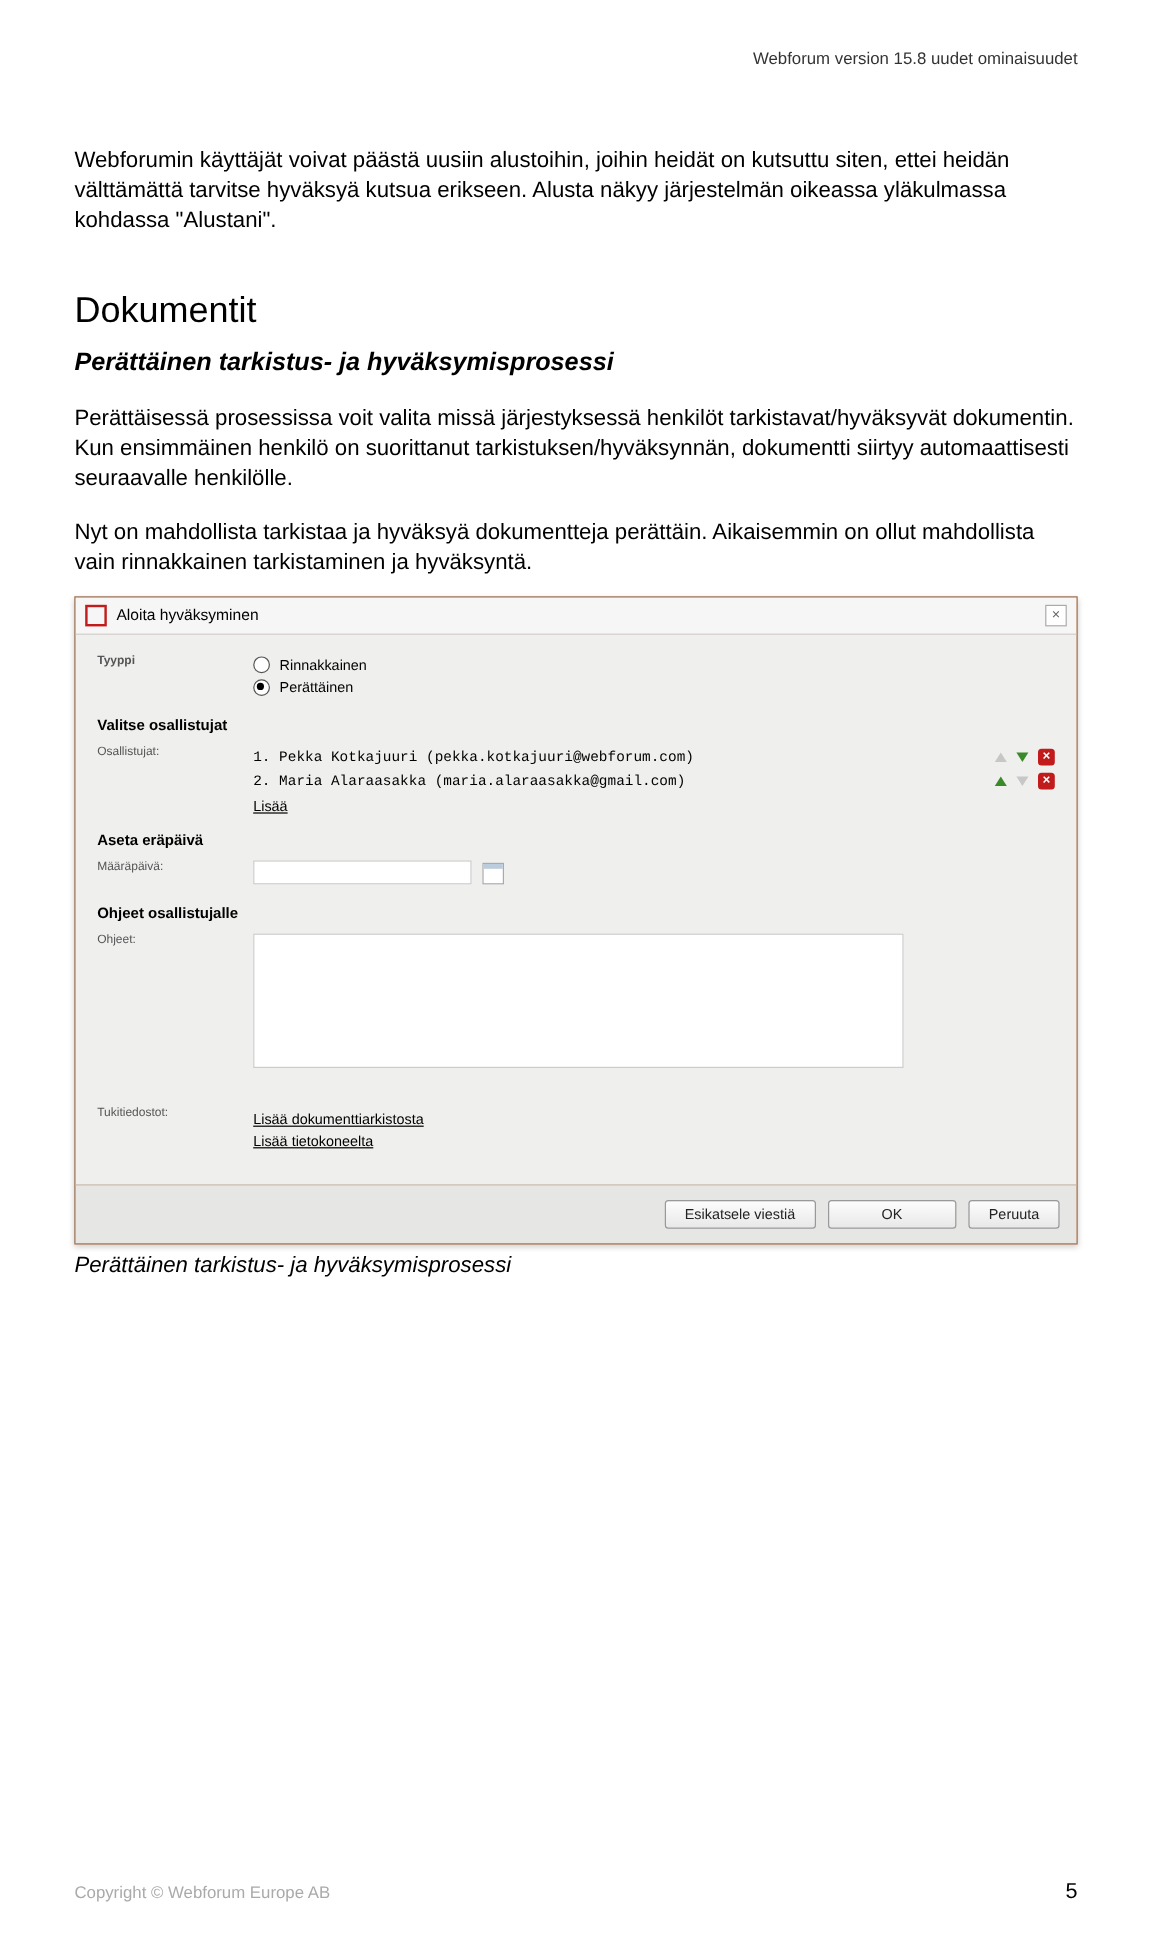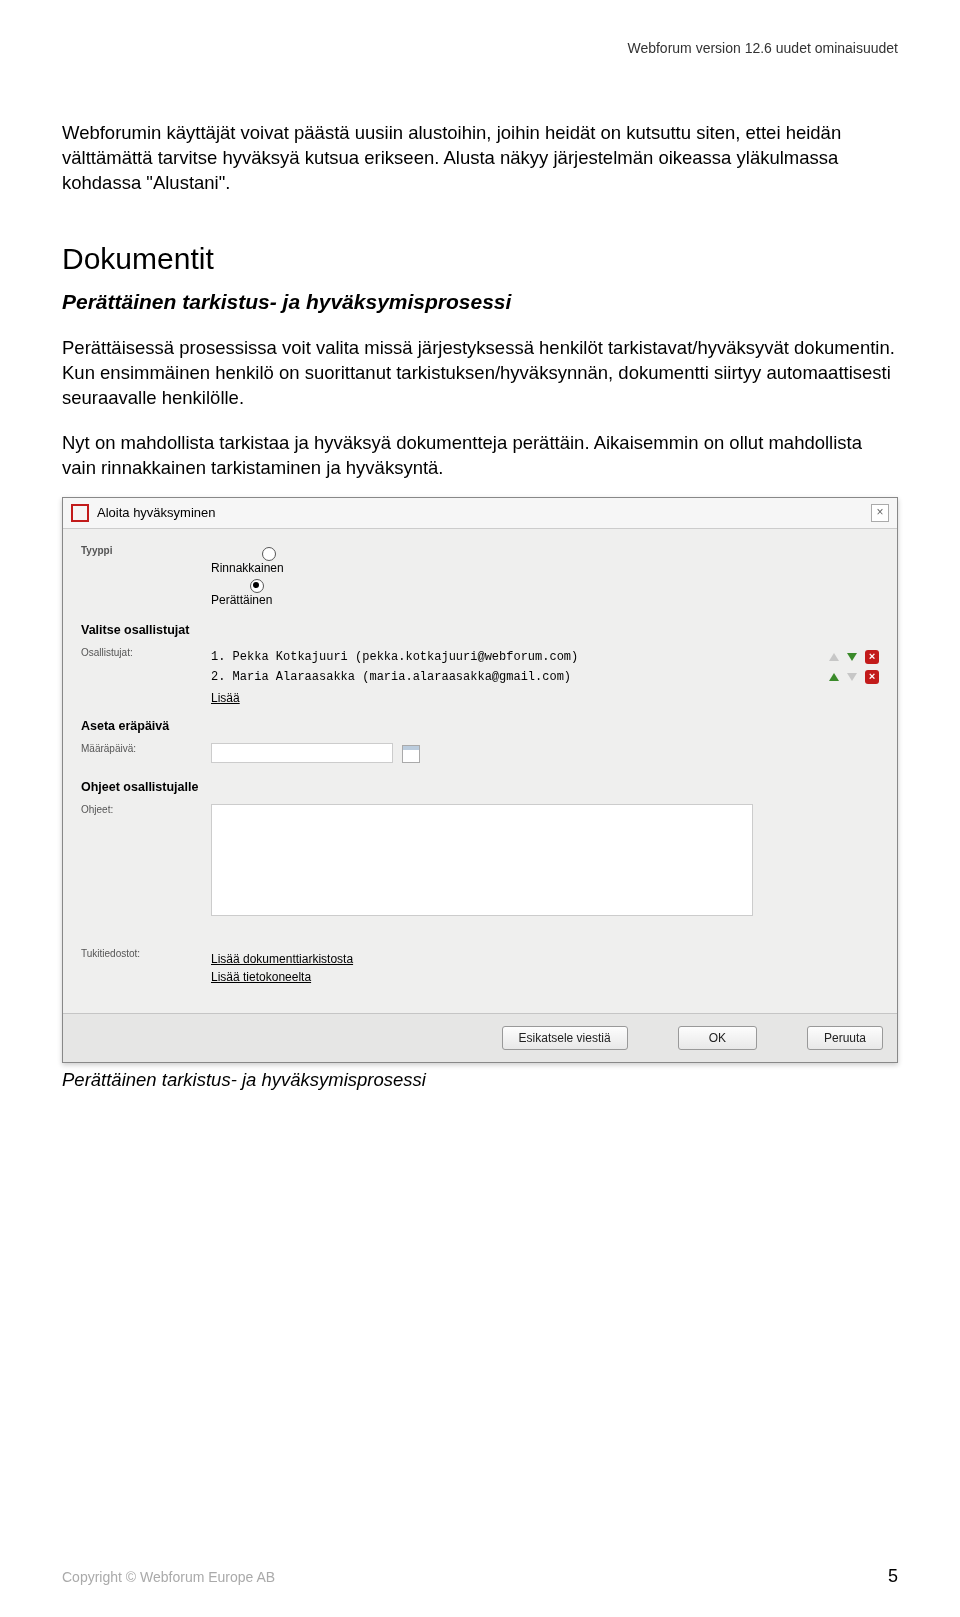--- a/index.html
+++ b/index.html
@@ -71,21 +71,21 @@
   .dlg-spacer { flex: 1; }
   .dlg-close {
     width: 16px; height:16px; line-height:14px; text-align:center;
     border:1px solid #aaa; background:#fff; color:#666; font-size:12px;
   }
   .dlg-body { padding: 14px 18px 4px 18px; background:#efefee; }
   .sect-label { font-weight: bold; font-size: 12.5px; margin: 12px 0 8px 0; }
   .row { display:flex; align-items:flex-start; padding:2px 0;}
   .lbl-col { width:130px; color:#555; font-size:10px; }
   .val-col { flex:1; font-size:12px; }
-  .radio { display:inline-flex; align-items:flex-end; margin:2px 0;flex-direction:column;}
+  .radio { display:inline-flex; align-items:flex-start; margin:2px 0;}
   .radio-input {
     width:12px;height:12px;border:1px solid #555;border-radius:50%;
     display:inline-block;margin-right:8px;position:relative;background:#fff;
   }
   .radio-input.checked::after{
     content:"";position:absolute;left:2px;top:2px;width:6px;height:6px;
     border-radius:50%;background:#000;
   }
   .participant-row{
     display:flex;align-items:center;padding:3px 0;font-family:Liberation Mono, monospace;
@@ -109,43 +109,43 @@
   .cal-icon::before{content:"";position:absolute;top:0;left:0;right:0;height:4px;background:#bcd;}
   .textarea-fake{
     width:540px;height:110px;border:1px solid #ccc;background:#fff;
   }
   .dlg-footer{
     display:flex;justify-content:flex-end;gap:10px;padding:12px 14px;
     border-top:1px solid #c5c5c5;background:#e6e6e5;
   }
   .btn{
     border:1px solid #999;border-radius:3px;padding:4px 16px;font-size:12px;
-    background:linear-gradient(#fdfdfd,#e8e8e8);color:#222;margin-left:40px;
-  }
-  .btn.wide{padding:4px 30px;}
+    background:linear-gradient(#fdfdfd,#e8e8e8);color:#222;
+  }
+  .btn.wide{padding:4px 44px;}
   .caption {
     font-size: 18.5px;
     font-style: italic;
     margin: 6px 0 0 0;
   }
   .grow { flex: 1; }
   .page-footer {
     display:flex;align-items:center;font-size:14px;color:#aaa;margin-top:40px;
   }
   .page-footer .pn{margin-left:auto;color:#000;font-size:18px;}
   .input-empty{
     width:180px;height:18px;border:1px solid #ccc;background:#fff;display:inline-block;
   }
 </style>
 </head>
 <body>
 
 <div class="page">
 
-  <div class="running-header">Webforum version 12.6 uudet ominaisuudet</div>
+  <div class="running-header">Webforum version 15.8 uudet ominaisuudet</div>
 
   <p class="body">Webforumin käyttäjät voivat päästä uusiin alustoihin, joihin heidät on kutsuttu siten, ettei heidän välttämättä tarvitse hyväksyä kutsua erikseen. Alusta näkyy järjestelmän oikeassa yläkulmassa kohdassa "Alustani".</p>
 
   <h1 class="section-title2">Dokumentit</h1>
   <div class="subhead">Perättäinen tarkistus- ja hyväksymisprosessi</div>
   <p class="body">Perättäisessä prosessissa voit valita missä järjestyksessä henkilöt tarkistavat/hyväksyvät dokumentin. Kun ensimmäinen henkilö on suorittanut tarkistuksen/hyväksynnän, dokumentti siirtyy automaattisesti seuraavalle henkilölle.</p>
   <p class="body tight">Nyt on mahdollista tarkistaa ja hyväksyä dokumentteja perättäin. Aikaisemmin on ollut mahdollista vain rinnakkainen tarkistaminen ja hyväksyntä.</p>
 
   <div class="dlg-wrap">
     <div class="dlg-titlebar">

